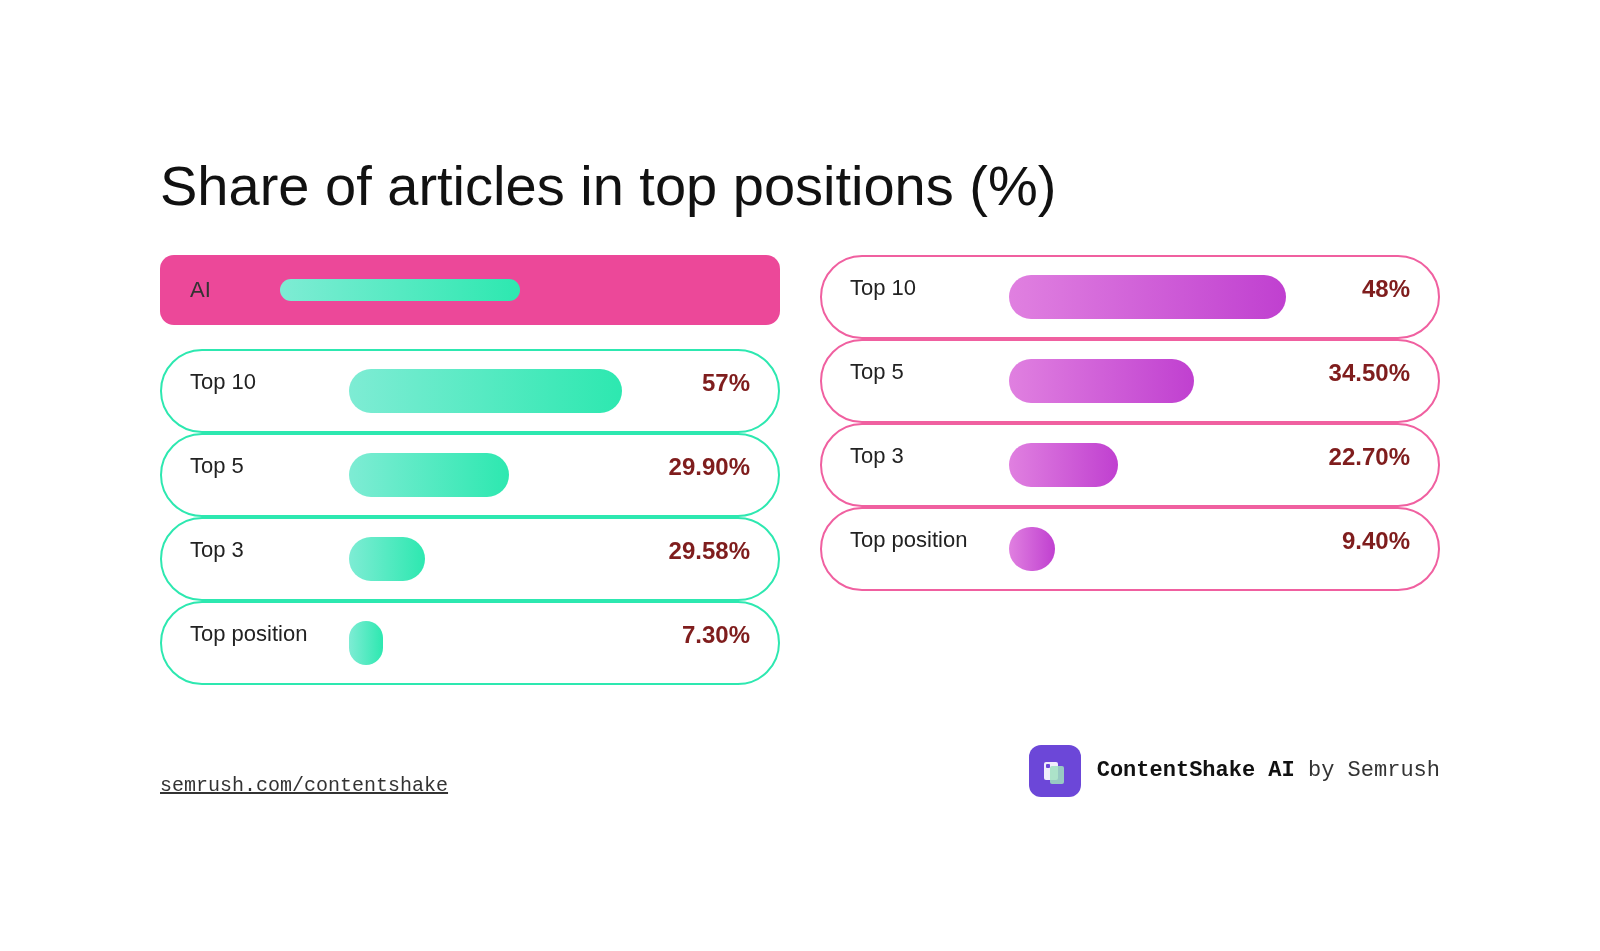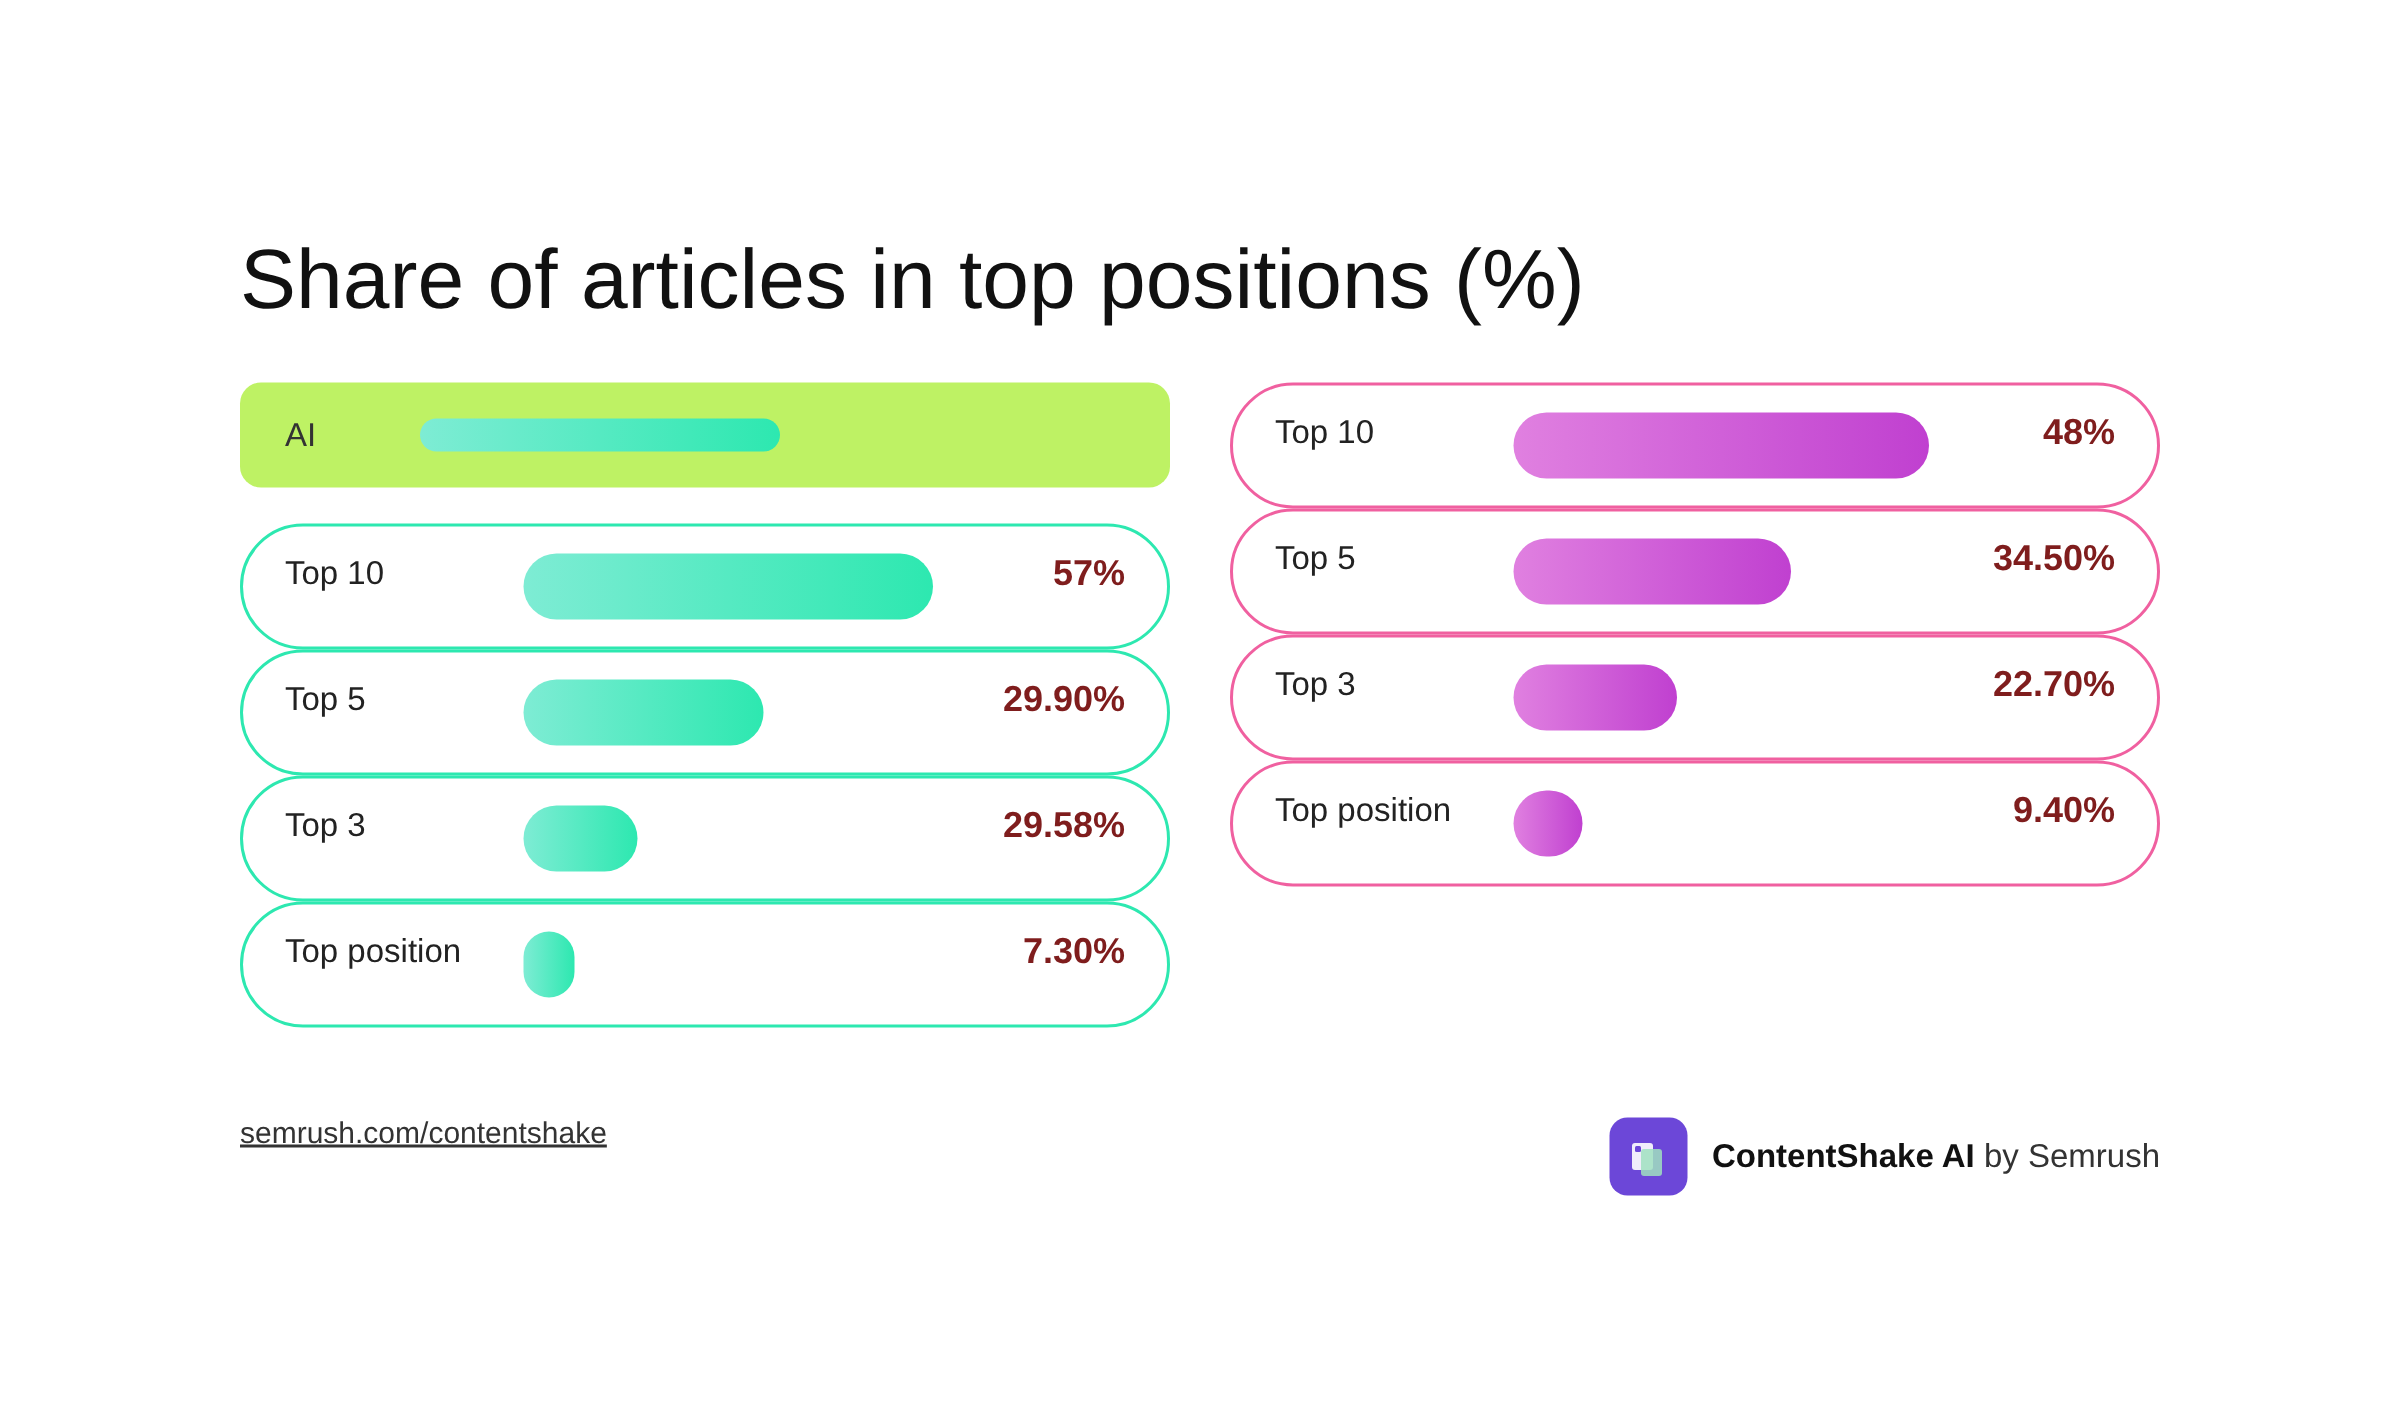--- a/index.html
+++ b/index.html
@@ -29,21 +29,21 @@
       margin-bottom: 60px;
     }
     .chart-panel {
       flex: 1;
       display: flex;
       flex-direction: column;
       gap: 16px;
     }
     
     .legend-box {
-      background: #bef264;
+      background: #ec4899;
       border-radius: 14px;
       padding: 22px 30px;
       display: flex;
       align-items: center;
       gap: 20px;
       margin-bottom: 8px;
     }
     .legend-label {
       font-size: 22px;
       font-weight: 500;
@@ -100,21 +100,22 @@
     }
     .research-text {
       font-size: 26px;
       font-weight: 600;
       color: #111;
       margin-bottom: 30px;
     }
     .footer-bottom {
       display: flex;
       justify-content: space-between;
-      align-items: flex-start;
+      align-items: flex-end;
+      font-family: Liberation Mono, monospace;
     }
     .footer-link {
       font-size: 20px;
       color: #333;
       text-decoration: underline;
     }
     .brand-box {
       display: flex;
       align-items: center;
       gap: 16px;

